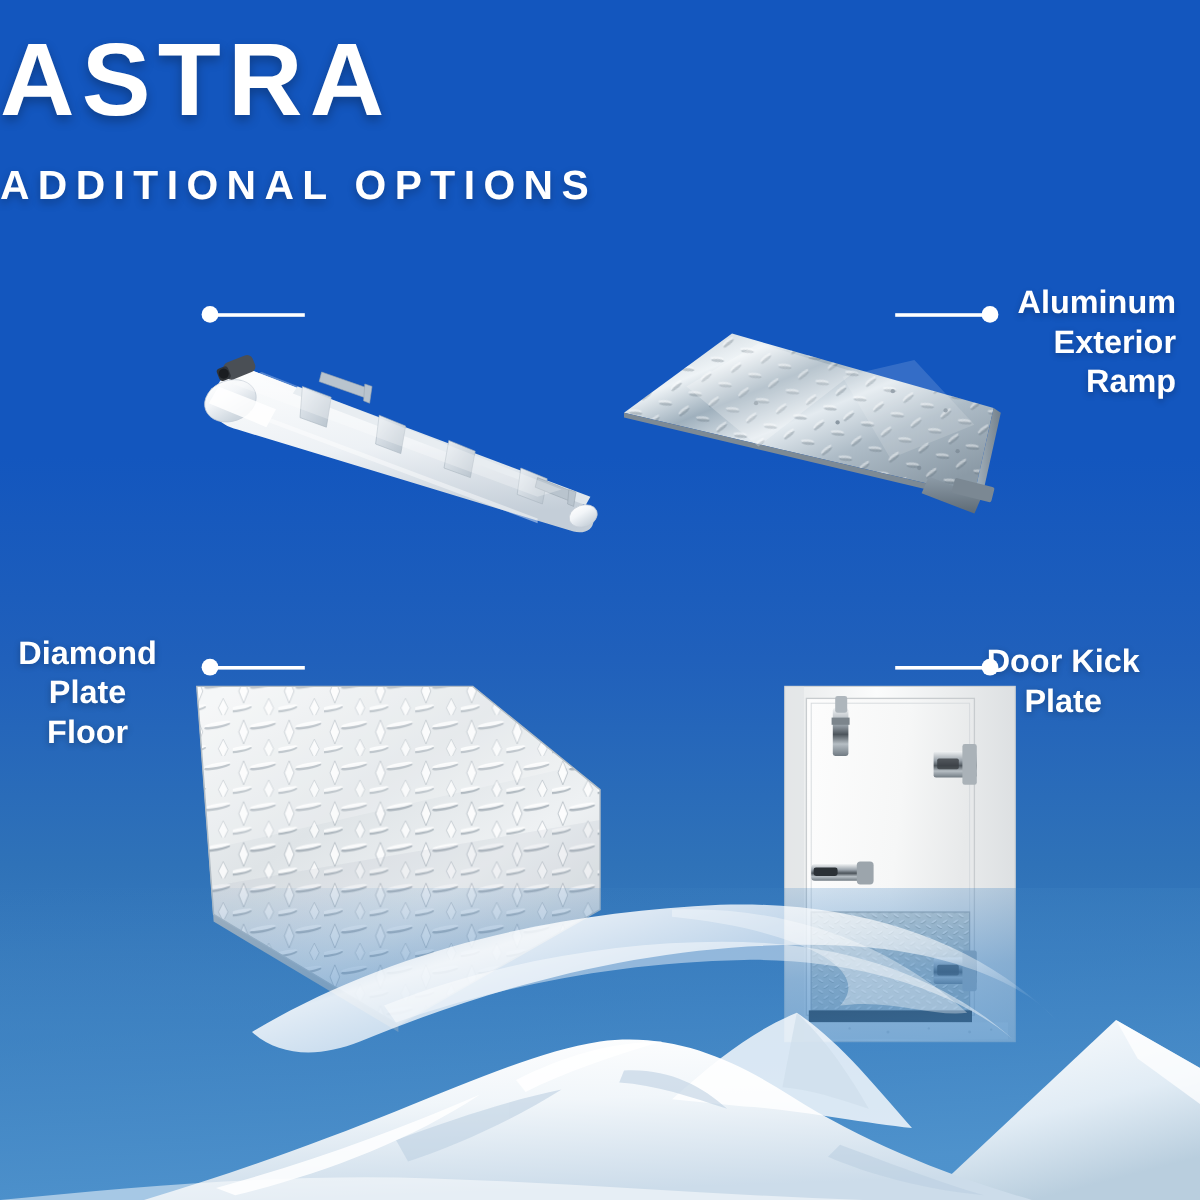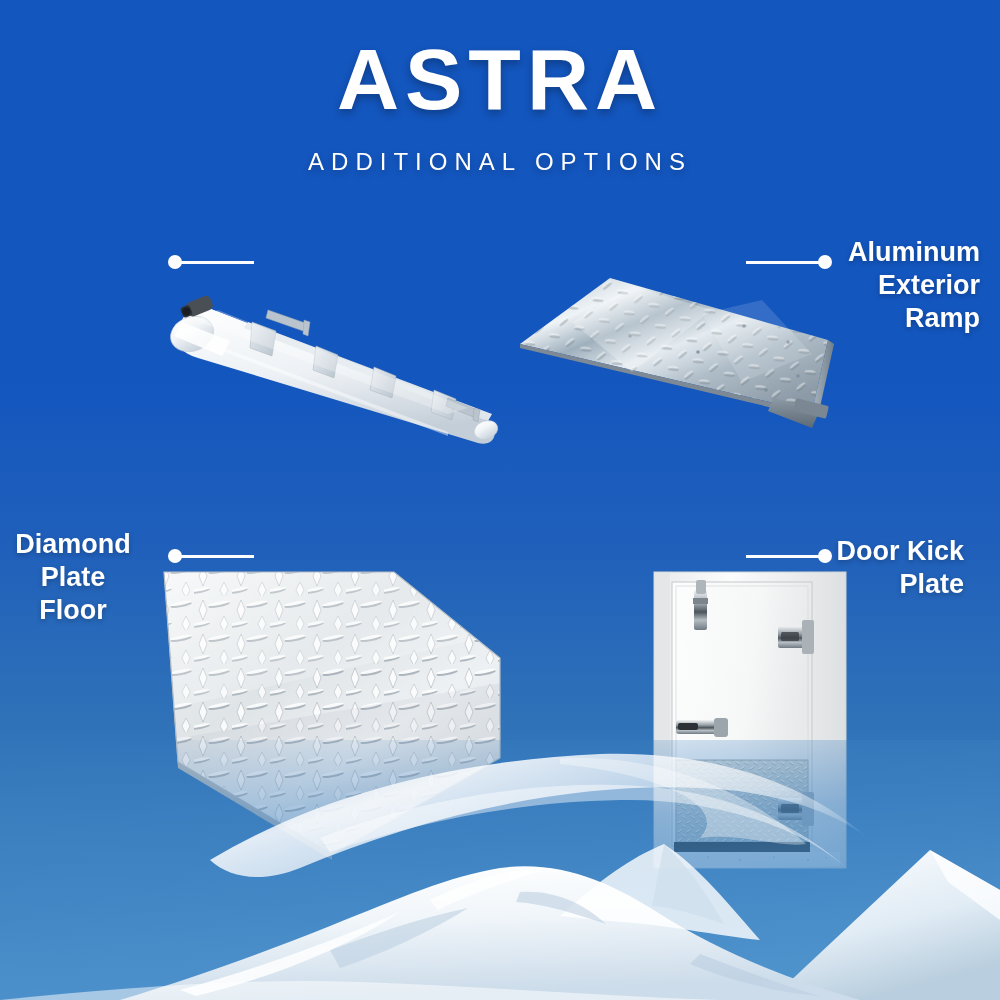--- a/index.html
+++ b/index.html
@@ -23,54 +23,54 @@
         #2f72b8 72%,
         #3e81c0 86%,
         #4a8cc6 100%);
     overflow: hidden;
   }
 
   
   .header {
     position: absolute;
     top: 0; left: 0; right: 0;
-    text-align: center;
-    padding-top: 36px;
+    text-align: left;
+    padding-top: 24px;
   }
   .title {
     font-size: 86px;
     font-weight: bold;
     color: #ffffff;
     letter-spacing: 6px;
     line-height: 1.0;
     text-shadow: 0 4px 9px rgba(0,0,0,0.28);
   }
   .subtitle {
     margin-top: 26px;
-    font-size: 24px;
-    font-weight: normal;
+    font-size: 34px;
+    font-weight: bold;
     color: #ffffff;
     letter-spacing: 7px;
     text-shadow: 0 3px 7px rgba(0,0,0,0.25);
   }
 
   
   .callout-label {
     position: absolute;
     font-size: 27px;
     font-weight: bold;
     color: #ffffff;
     line-height: 1.22;
     text-shadow: 0 2px 5px rgba(0,0,0,0.25);
     white-space: pre-line;
   }
   .label-led   { top: 236px; left: 0px;  width: 130px; text-align: right; }
   .label-ramp  { top: 236px; right: 20px; width: 180px; text-align: right; }
   .label-floor { top: 528px; left: 0px;  width: 146px; text-align: center; }
-  .label-kick  { top: 535px; right: 36px; width: 180px; text-align: right; }
+  .label-kick  { top: 535px; right: 24px; width: 180px; text-align: center; }
 
   
   .connector { position: absolute; height: 14px; }
   .connector .line {
     position: absolute;
     top: 6px;
     height: 3px;
     background: #ffffff;
   }
   .connector .dot {

